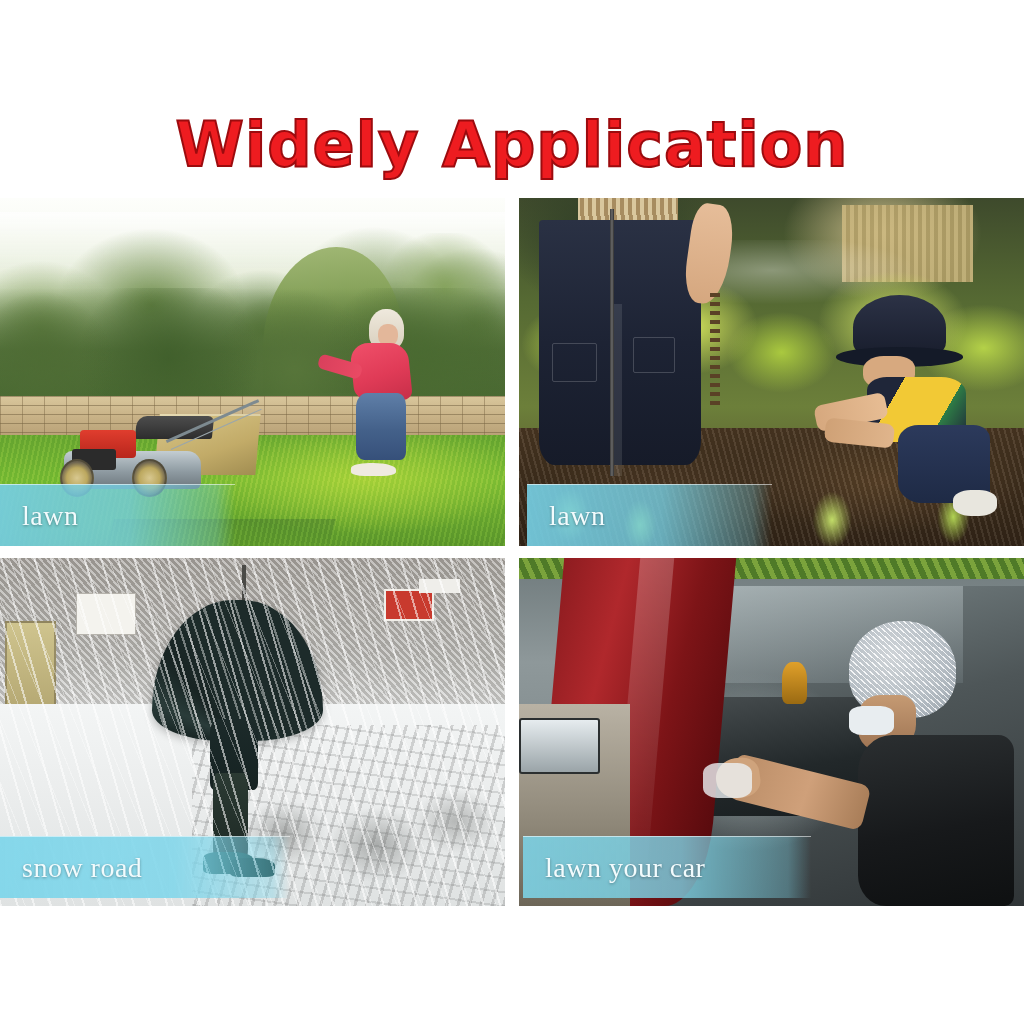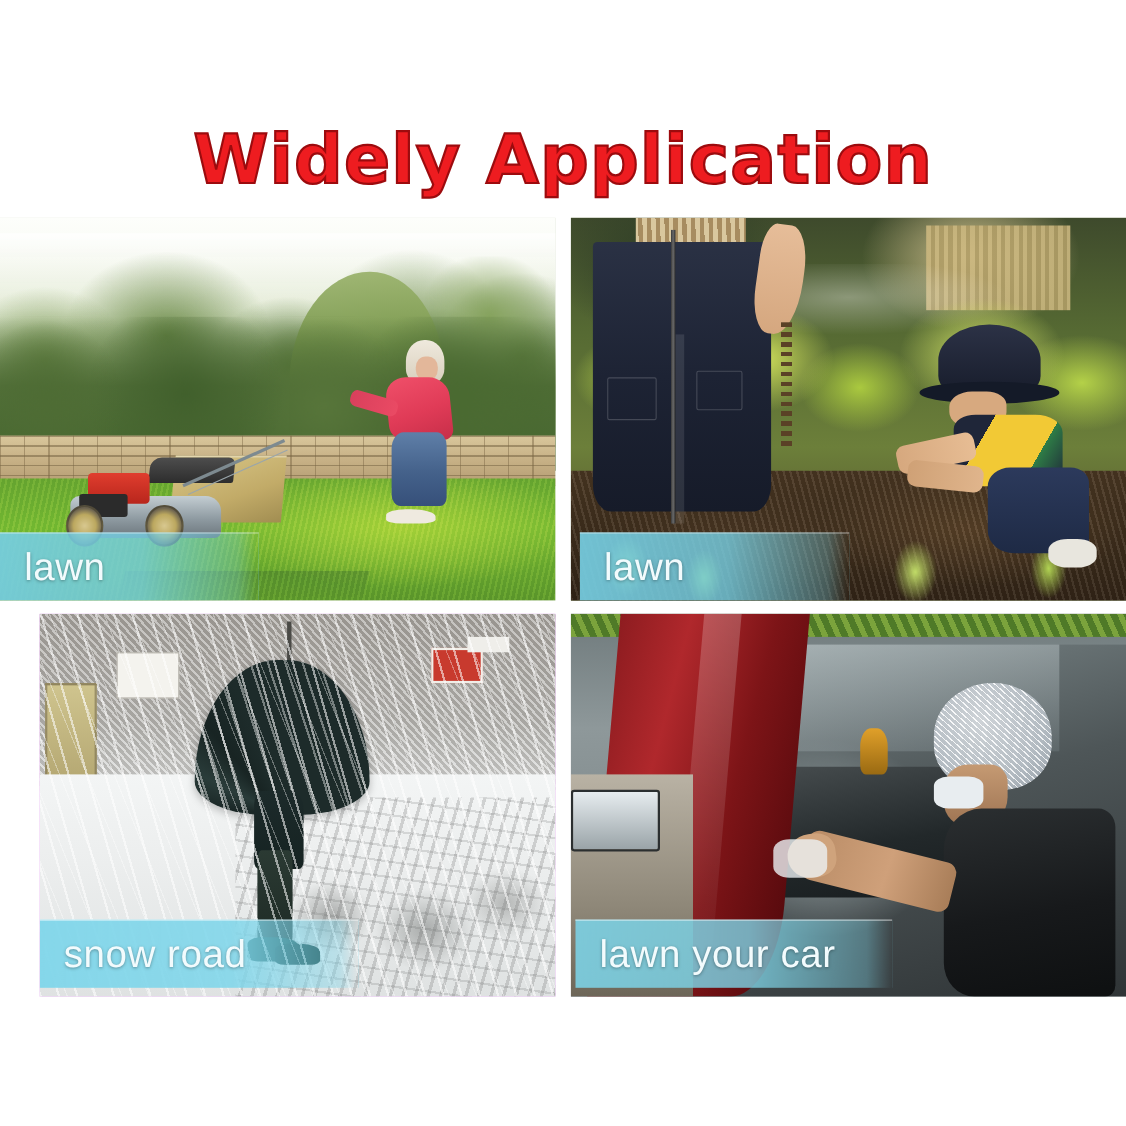--- a/index.html
+++ b/index.html
@@ -51,25 +51,25 @@
     bottom:0;
     height:62px;
     display:flex;
     align-items:center;
     padding-left:22px;
     background:linear-gradient(90deg, rgba(118,206,226,.92) 0%, rgba(118,206,226,.80) 55%, rgba(118,206,226,.32) 92%, rgba(118,206,226,0) 100%);
     border-top:1px solid rgba(255,255,255,.55);
   }
   .caption-text {
     color:#f2fbfd;
-    font-size:35px;
+    font-size:28px;
     font-weight:normal;
     letter-spacing:.5px;
     text-shadow:0 1px 3px rgba(0,0,0,.35);
-    font-family:Liberation Sans, sans-serif;
+    font-family:Liberation Serif, serif;
     white-space:nowrap;
   }
   .cap-lawn   { left:0;    width:235px; }
   .cap-plant  { left:8px;  width:245px; }
   .cap-snow   { left:0;    width:290px; bottom:8px;
                 background:linear-gradient(90deg, rgba(128,214,234,.95) 0%, rgba(128,214,234,.88) 60%, rgba(128,214,234,.40) 94%, rgba(128,214,234,0) 100%); }
   .cap-car    { left:4px;  width:288px; bottom:8px;
                 background:linear-gradient(90deg, rgba(124,206,224,.93) 0%, rgba(124,206,224,.82) 55%, rgba(124,206,224,.38) 92%, rgba(124,206,224,0) 100%); }
 
   
@@ -333,21 +333,21 @@
     position:absolute; left:44%; top:60%; width:54%; height:36%;
     background:linear-gradient(180deg,#2c3a5c 0%,#1e2a45 100%);
     border-radius:22% 18% 14% 26%;
   }
   .ch-shoe {
     position:absolute; right:-2%; bottom:-2%; width:26%; height:12%;
     background:#e8e6de; border-radius:40%;
   }
 
   
-  .s-snow { background:#f0abfc;margin-left:36px; }
+  .s-snow { background:#1d4ed8; }
   .sn-bg {
     position:absolute; inset:0;
     background:linear-gradient(180deg,#b9bdbd 0%,#c9cdcd 28%,#e5e8e8 46%,#f2f4f4 70%,#e7eaea 100%);
   }
   .sn-buildings {
     position:absolute; left:0; top:0; width:100%; height:46%;
     background:
       linear-gradient(180deg, rgba(150,140,130,.55) 0%, rgba(170,165,158,.55) 60%, rgba(200,198,194,.3) 100%);
   }
   .sn-buildings::after {

